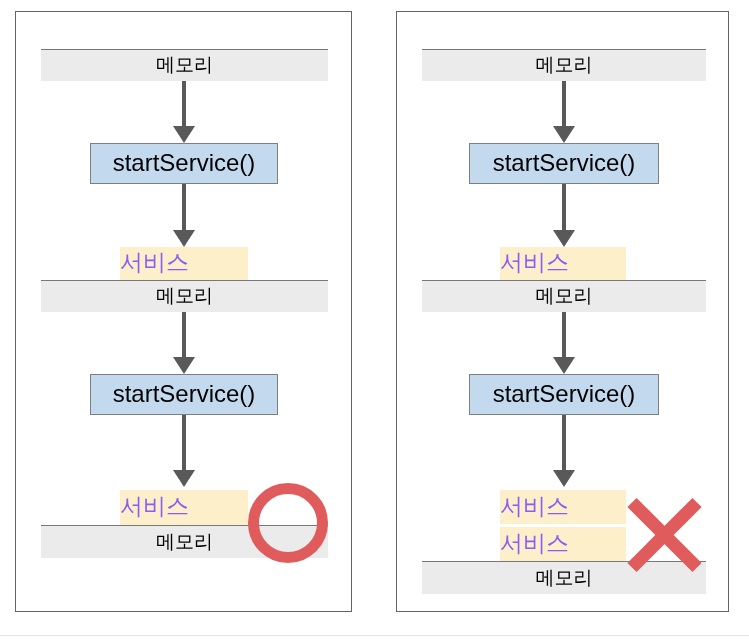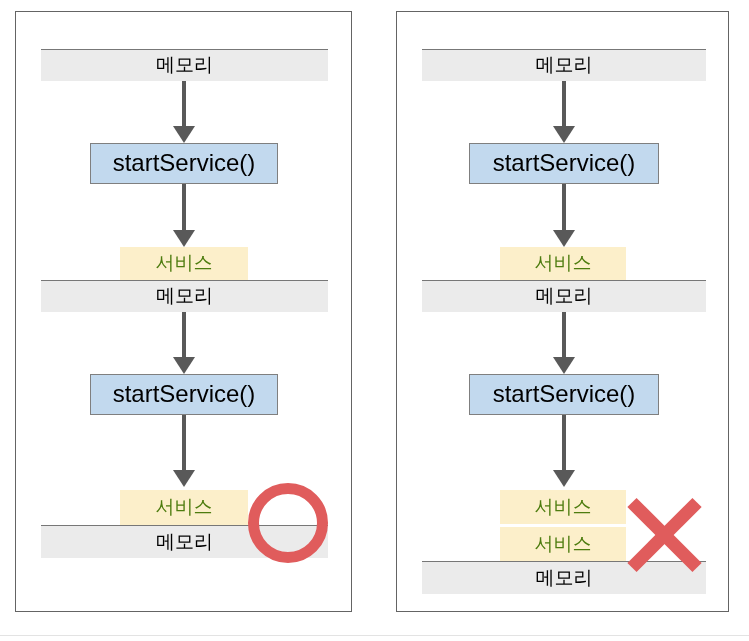--- a/index.html
+++ b/index.html
@@ -47,23 +47,22 @@
   }
   .memory-bar .lbl { transform: translateY(-1px); }
 
   
   .service-box {
     position: absolute;
     background: #fcefca;
     box-sizing: border-box;
     display: flex;
     align-items: center;
-    justify-content: center;
-    color: #4d7c0f;
-    font-size: 19px;
+    color: #8b5cf6;
+    font-size: 23px;
     line-height: 1;
   }
   .service-box .lbl { transform: translateY(-1px); }
 
   
   .call-box {
     position: absolute;
     background: #c2d9ee;
     border: 1.3px solid #7f7f7f;
     box-sizing: border-box;

